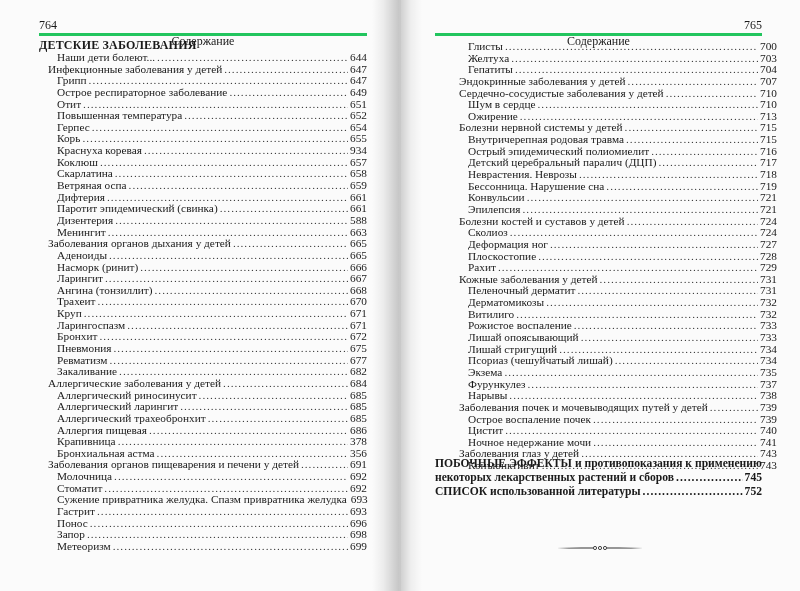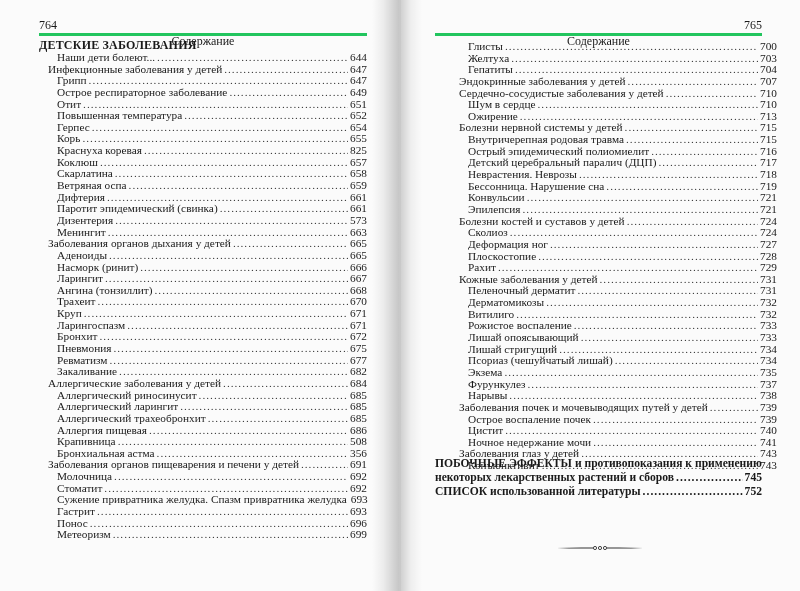--- a/index.html
+++ b/index.html
@@ -123,21 +123,21 @@
           <span class="pg">654</span>
         </li>
         <li class="entry lvl2">
           <span class="label">Корь</span>
           <span class="dots"></span>
           <span class="pg">655</span>
         </li>
         <li class="entry lvl2">
           <span class="label">Краснуха коревая</span>
           <span class="dots"></span>
-          <span class="pg">825</span>
+          <span class="pg">934</span>
         </li>
         <li class="entry lvl2">
           <span class="label">Коклюш</span>
           <span class="dots"></span>
           <span class="pg">657</span>
         </li>
         <li class="entry lvl2">
           <span class="label">Скарлатина</span>
           <span class="dots"></span>
           <span class="pg">658</span>
@@ -153,21 +153,21 @@
           <span class="pg">661</span>
         </li>
         <li class="entry lvl2">
           <span class="label">Паротит эпидемический (свинка)</span>
           <span class="dots"></span>
           <span class="pg">661</span>
         </li>
         <li class="entry lvl2">
           <span class="label">Дизентерия</span>
           <span class="dots"></span>
-          <span class="pg">573</span>
+          <span class="pg">588</span>
         </li>
         <li class="entry lvl2">
           <span class="label">Менингит</span>
           <span class="dots"></span>
           <span class="pg">663</span>
         </li>
         <li class="entry lvl1">
           <span class="label">Заболевания органов дыхания у детей</span>
           <span class="dots"></span>
           <span class="pg">665</span>
@@ -248,21 +248,21 @@
           <span class="pg">685</span>
         </li>
         <li class="entry lvl2">
           <span class="label">Аллергия пищевая</span>
           <span class="dots"></span>
           <span class="pg">686</span>
         </li>
         <li class="entry lvl2">
           <span class="label">Крапивница</span>
           <span class="dots"></span>
-          <span class="pg">508</span>
+          <span class="pg">378</span>
         </li>
         <li class="entry lvl2">
           <span class="label">Бронхиальная астма</span>
           <span class="dots"></span>
           <span class="pg">356</span>
         </li>
         <li class="entry lvl1">
           <span class="label">Заболевания органов пищеварения и печени у детей</span>
           <span class="dots"></span>
           <span class="pg">691</span>
@@ -284,20 +284,25 @@
         </li>
         <li class="entry lvl2">
           <span class="label">Гастрит</span>
           <span class="dots"></span>
           <span class="pg">693</span>
         </li>
         <li class="entry lvl2">
           <span class="label">Понос</span>
           <span class="dots"></span>
           <span class="pg">696</span>
+        </li>
+        <li class="entry lvl2">
+          <span class="label">Запор</span>
+          <span class="dots"></span>
+          <span class="pg">698</span>
         </li>
         <li class="entry lvl2">
           <span class="label">Метеоризм</span>
           <span class="dots"></span>
           <span class="pg">699</span>
         </li>
       </ul>
   </div>
 
   <div class="page right">

